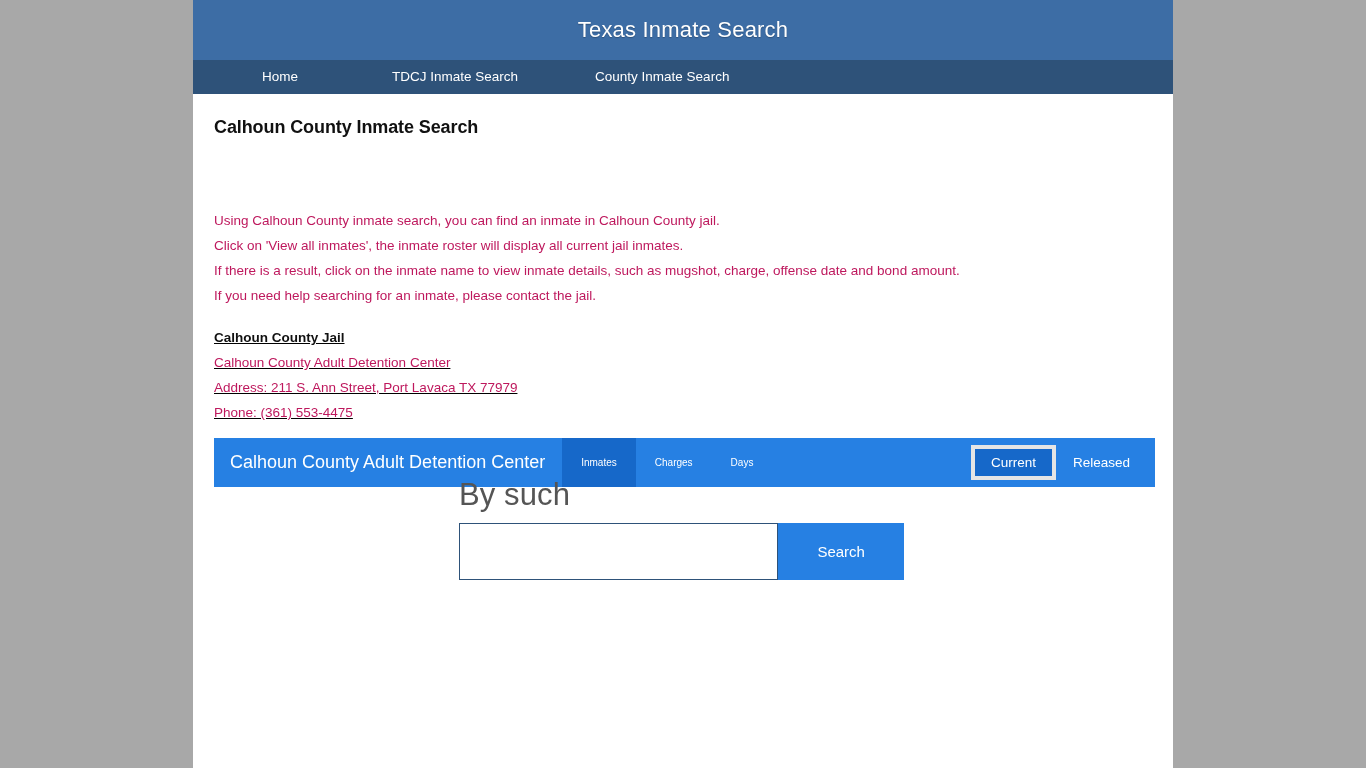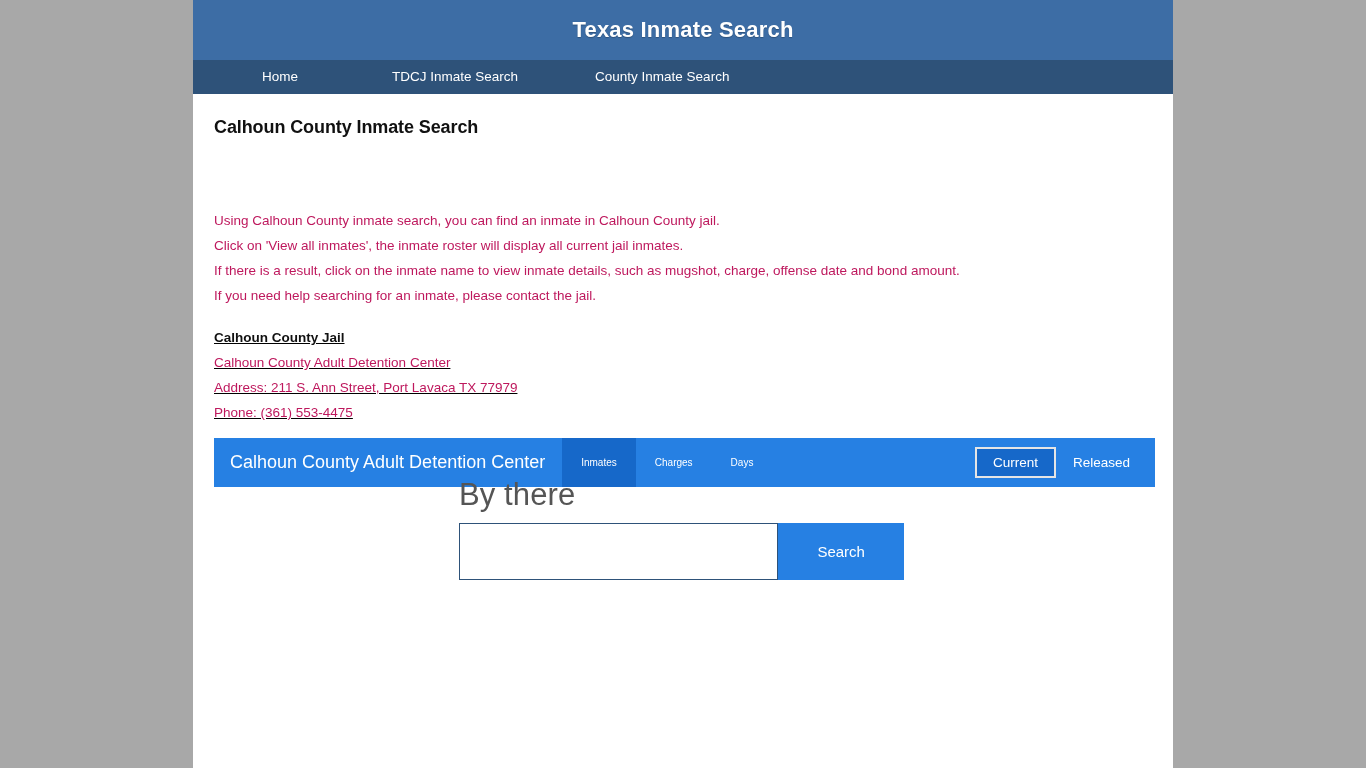--- a/index.html
+++ b/index.html
@@ -30,21 +30,21 @@
     height: 60px;
     background: #3d6da5;
     display: flex;
     align-items: center;
     justify-content: center;
   }
 
   .site-title {
     color: #ffffff;
     font-size: 22px;
-    font-weight: bold;
+    font-weight: normal;
     letter-spacing: 0.2px;
     text-shadow: 0 1px 1px rgba(0,0,0,0.25);
   }
 
   
   .nav-bar {
     height: 34px;
     background: #2e5279;
     display: flex;
     align-items: center;
@@ -148,21 +148,21 @@
 
   .filter-btn {
     font-size: 13.5px;
     white-space: nowrap;
     padding: 7px 17px;
     cursor: pointer;
   }
 
   .filter-btn.active {
     background: #1668c9;
-    border: 2px solid #e5e5e5;
+    border: 4px solid #e5e5e5;
     padding: 6px 16px;
   }
 
   
   .search-area {
     position: absolute;
     left: 266px;
     top: 479px;
     width: 445px;
   }
@@ -251,20 +251,20 @@
 
       <div class="toolbar-filters">
         <div class="filter-btn active">Current</div>
         <div class="filter-btn">Released</div>
       </div>
     </div>
 
   </div>
 
   <div class="search-area">
-    <div class="search-heading">By there</div>
+    <div class="search-heading">By such</div>
     <div class="search-row">
       <input class="search-input" type="text" style="">
       <button class="search-button">Search</button>
     </div>
   </div>
 
 </div>
 
 </body></html>

